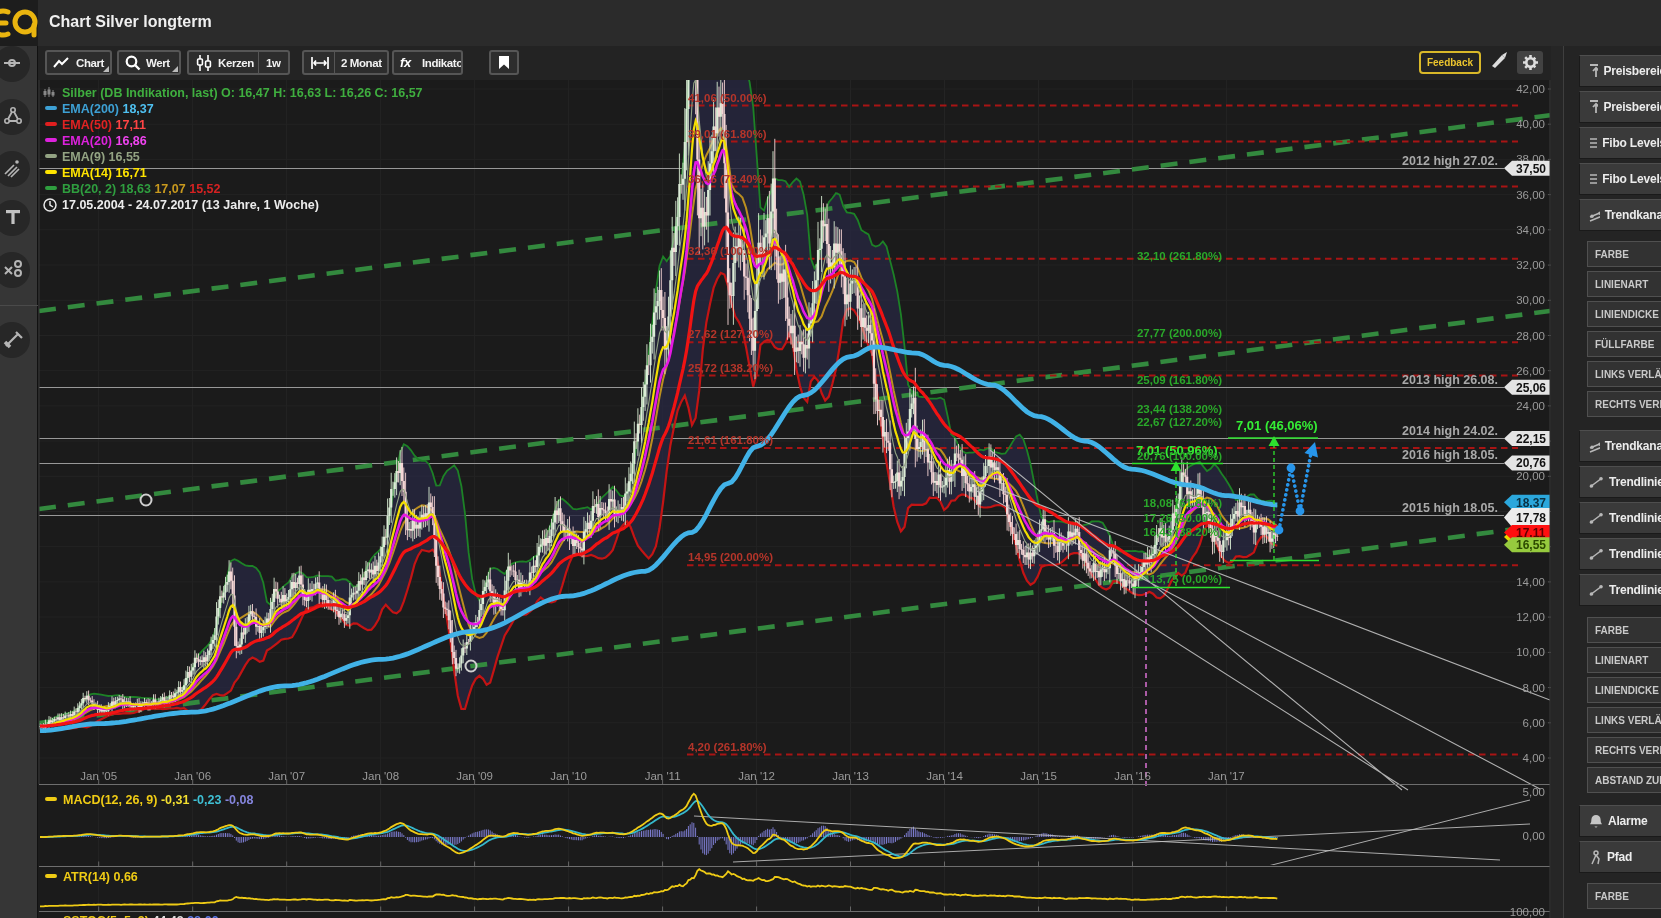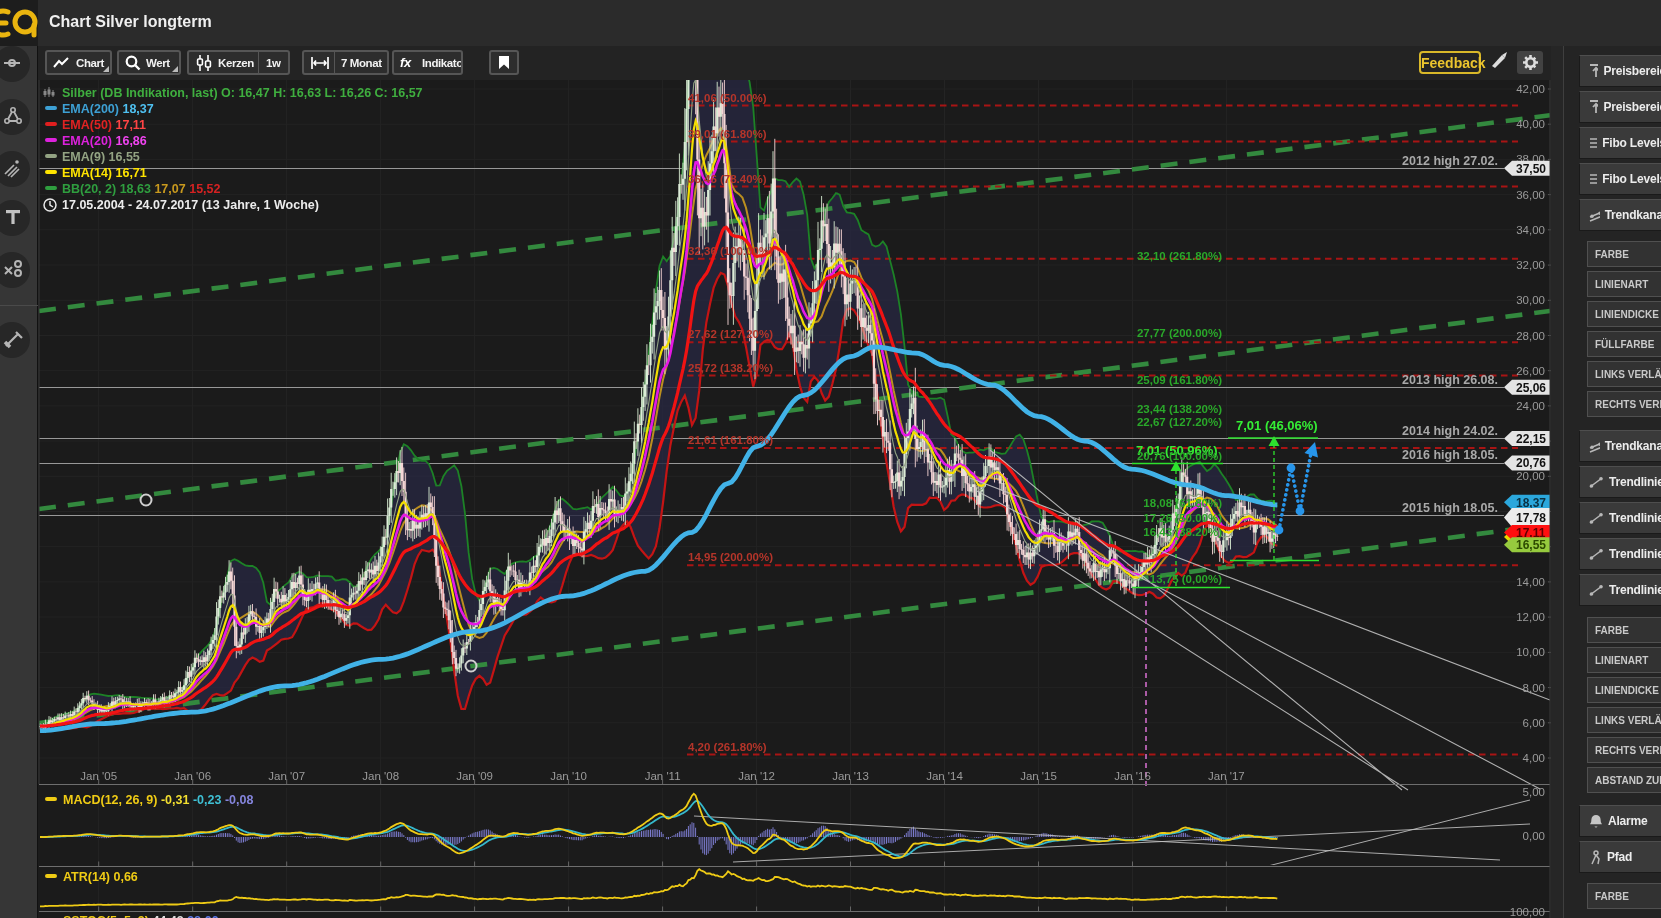--- a/index.html
+++ b/index.html
@@ -14,21 +14,21 @@
 .sbsep{position:absolute;left:0;top:259px;width:38px;border-top:1px solid #4a4a4a}
 .tb{position:absolute;left:38px;top:46px;width:1525px;height:34px;background:#232323}
 .btn svg{flex:none}
 .btn{position:absolute;top:4px;height:25px;background:#2d2d2d;border:2px solid #565656;
  border-radius:3px;color:#f2f2f2;font-size:11.5px;font-weight:bold;display:flex;
  align-items:center;padding:0 6px;gap:5px;white-space:nowrap;overflow:hidden;letter-spacing:-0.4px}
 .corner:after{content:"";position:absolute;right:1px;bottom:1px;border-left:6px solid transparent;
  border-bottom:6px solid #bbb}
 .gsep{width:1px;height:25px;background:#565656;margin:0 -1px;align-self:center;flex:none}
 .fb{position:absolute;left:1381px;top:5px;width:62px;height:23px;border:2px solid #d9b829;
- border-radius:4px;color:#ecc52e;font-size:14px;font-weight:bold;text-align:center;line-height:20px}
+ border-radius:4px;color:#ecc52e;font-size:10px;font-weight:bold;text-align:center;line-height:20px}
 .icb{position:absolute;top:5px;width:26px;height:23px;border-radius:3px;text-align:center}
 .rp{position:absolute;left:1563px;top:46px;width:98px;height:872px;background:#242424;
  border-left:1px solid #3f3f3f}
 .rb{position:absolute;left:15px;width:88px;height:32px;background:#3a3a3a;
  border:1px solid #1a1a1a;border-top-color:#4e4e4e;color:#ececec;font-size:12px;letter-spacing:-0.2px;
  font-weight:bold;display:flex;align-items:center;gap:5px;padding-left:9px;white-space:nowrap;overflow:hidden}
 .rs{position:absolute;left:23px;width:80px;height:26px;background:#323232;
  border:1px solid #505050;color:#c9c9c9;font-size:10px;font-weight:bold;display:flex;
  align-items:center;padding-left:7px;white-space:nowrap;overflow:hidden}
 svg text{font-family:"Liberation Sans",sans-serif}
@@ -101,21 +101,21 @@
 <div class="btn" style="left:149px;width:103px"><svg width="18" height="18">
         <path d="M5 1v16M13 1v16" stroke="#fff" stroke-width="1.6"></path>
         <rect x="2.6" y="5" width="4.8" height="6" rx="1" fill="#222" stroke="#fff" stroke-width="1.6"></rect>
         <rect x="10.6" y="7" width="4.8" height="6" rx="1" fill="#222" stroke="#fff" stroke-width="1.6"></rect>
       </svg>Kerzen<div class="gsep"></div><span style="padding:0 3px">1w</span></div>
 <div class="btn" style="left:264px;width:87px">
       <svg width="20" height="14">
         <path d="M2 1v12M18 1v12M4 7h12M6 4.5L4 7l2 2.5M14 4.5L16 7l-2 2.5" fill="none" stroke="#fff" stroke-width="1.7"></path>
       </svg>
       <div class="gsep"></div>
-      <span style="padding:0 2px">7 Monat</span>
+      <span style="padding:0 2px">2 Monat</span>
     </div>
 <div class="btn" style="left:354px;width:71px"><svg width="17" height="15">
         <text x="0" y="12" fill="#fff" font-size="13" font-style="italic" font-weight="bold" font-family="Liberation Serif">fx</text>
       </svg>Indikatoren</div>
 <div class="btn" style="left:451px;width:30px;justify-content:center">
       <svg width="12" height="15">
         <path d="M1 1h10v13l-5-4.5L1 14z" fill="#fff"></path>
       </svg>
     </div>
 <div class="fb">Feedback</div>

